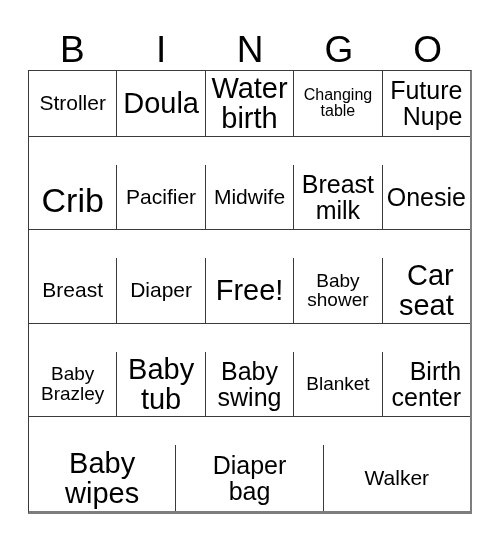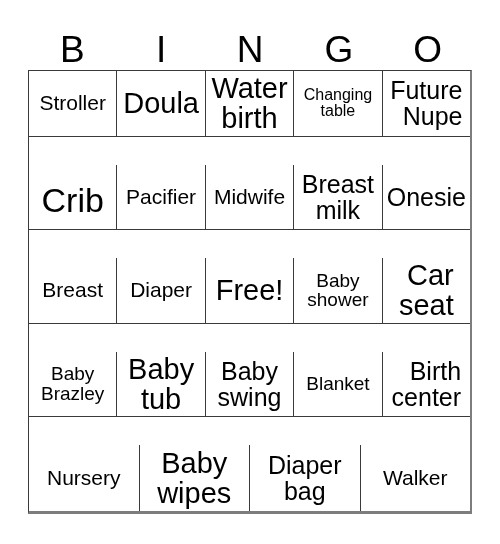--- a/index.html
+++ b/index.html
@@ -188,23 +188,20 @@
       <div class="cell fs-xs">
           <span class="cell-text">Blanket</span>
         </div>
       <div class="cell fs-md">
           <span class="cell-text">Birth
 center</span>
         </div>
     </div>
 
     <div class="grid-row">
-      <div class="cell fs-sm">
-          <span class="cell-text">Nursery</span>
-        </div>
       <div class="cell fs-lg">
           <span class="cell-text">Baby
 wipes</span>
         </div>
       <div class="cell fs-md">
           <span class="cell-text">Diaper
 bag</span>
         </div>
       <div class="cell fs-sm">
           <span class="cell-text">Walker</span>

